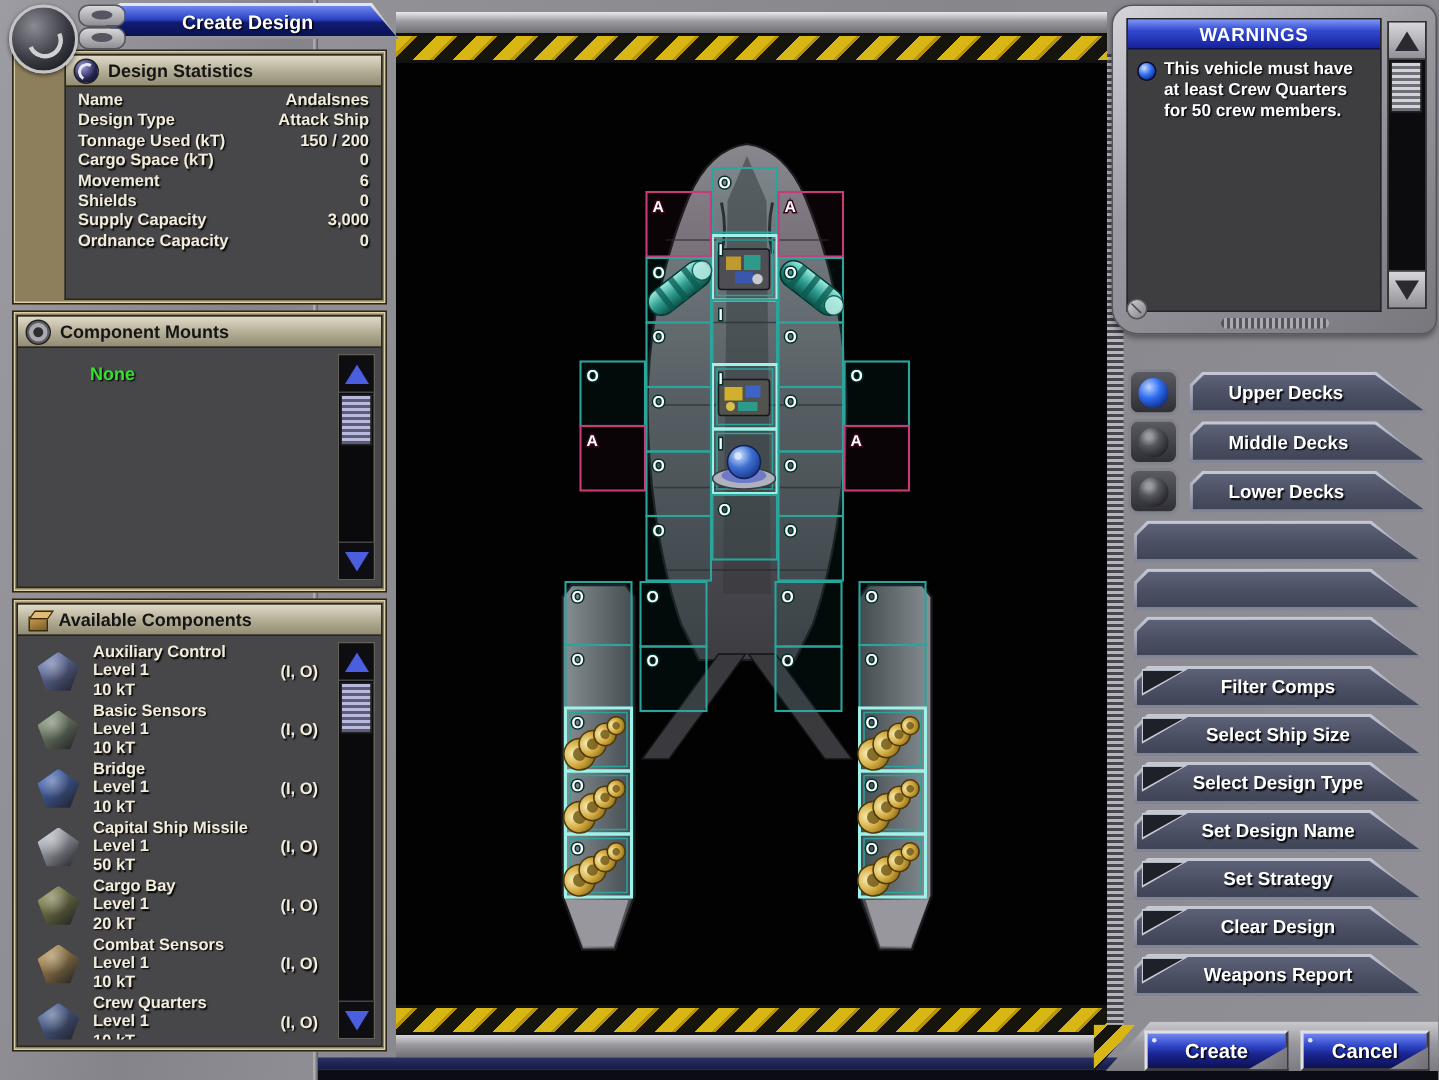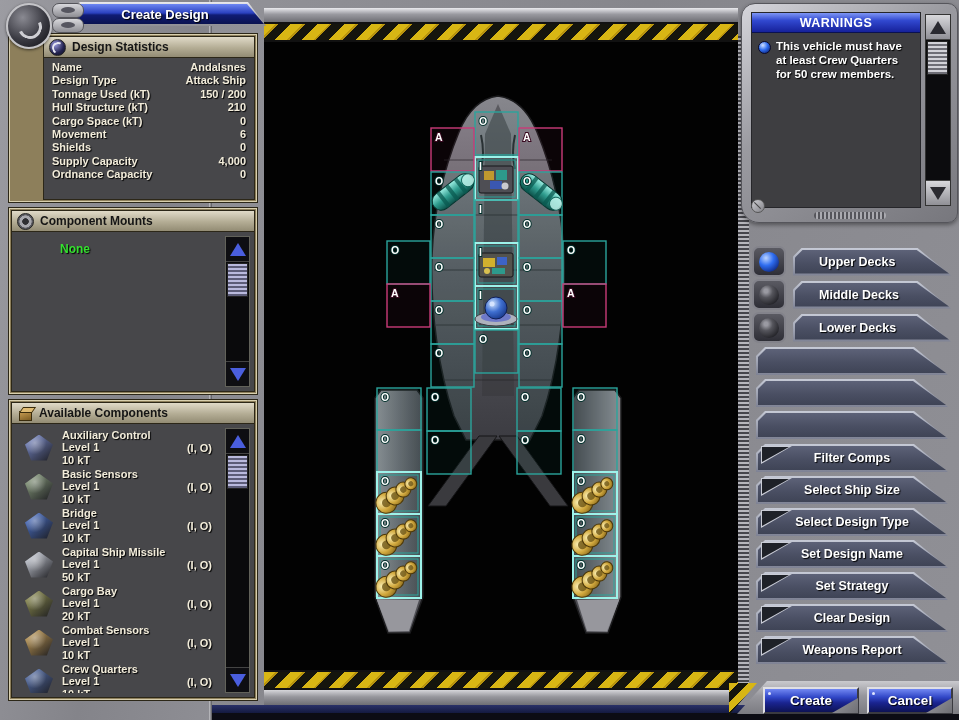--- a/index.html
+++ b/index.html
@@ -432,38 +432,34 @@
             </div>
             <div class="srow">
               <span>Design Type</span>
               <span>Attack Ship</span>
             </div>
             <div class="srow">
               <span>Tonnage Used (kT)</span>
               <span>150 / 200</span>
             </div>
             <div class="srow">
-              <span>Hull Structure (kT)</span>
-              <span>210</span>
-            </div>
-            <div class="srow">
               <span>Cargo Space (kT)</span>
               <span>0</span>
             </div>
             <div class="srow">
               <span>Movement</span>
               <span>6</span>
             </div>
             <div class="srow">
               <span>Shields</span>
               <span>0</span>
             </div>
             <div class="srow">
               <span>Supply Capacity</span>
-              <span>4,000</span>
+              <span>3,000</span>
             </div>
             <div class="srow">
               <span>Ordnance Capacity</span>
               <span>0</span>
             </div>
           </div>
       </div>
     </div>
 
     <div class="gold-panel p-mounts">

